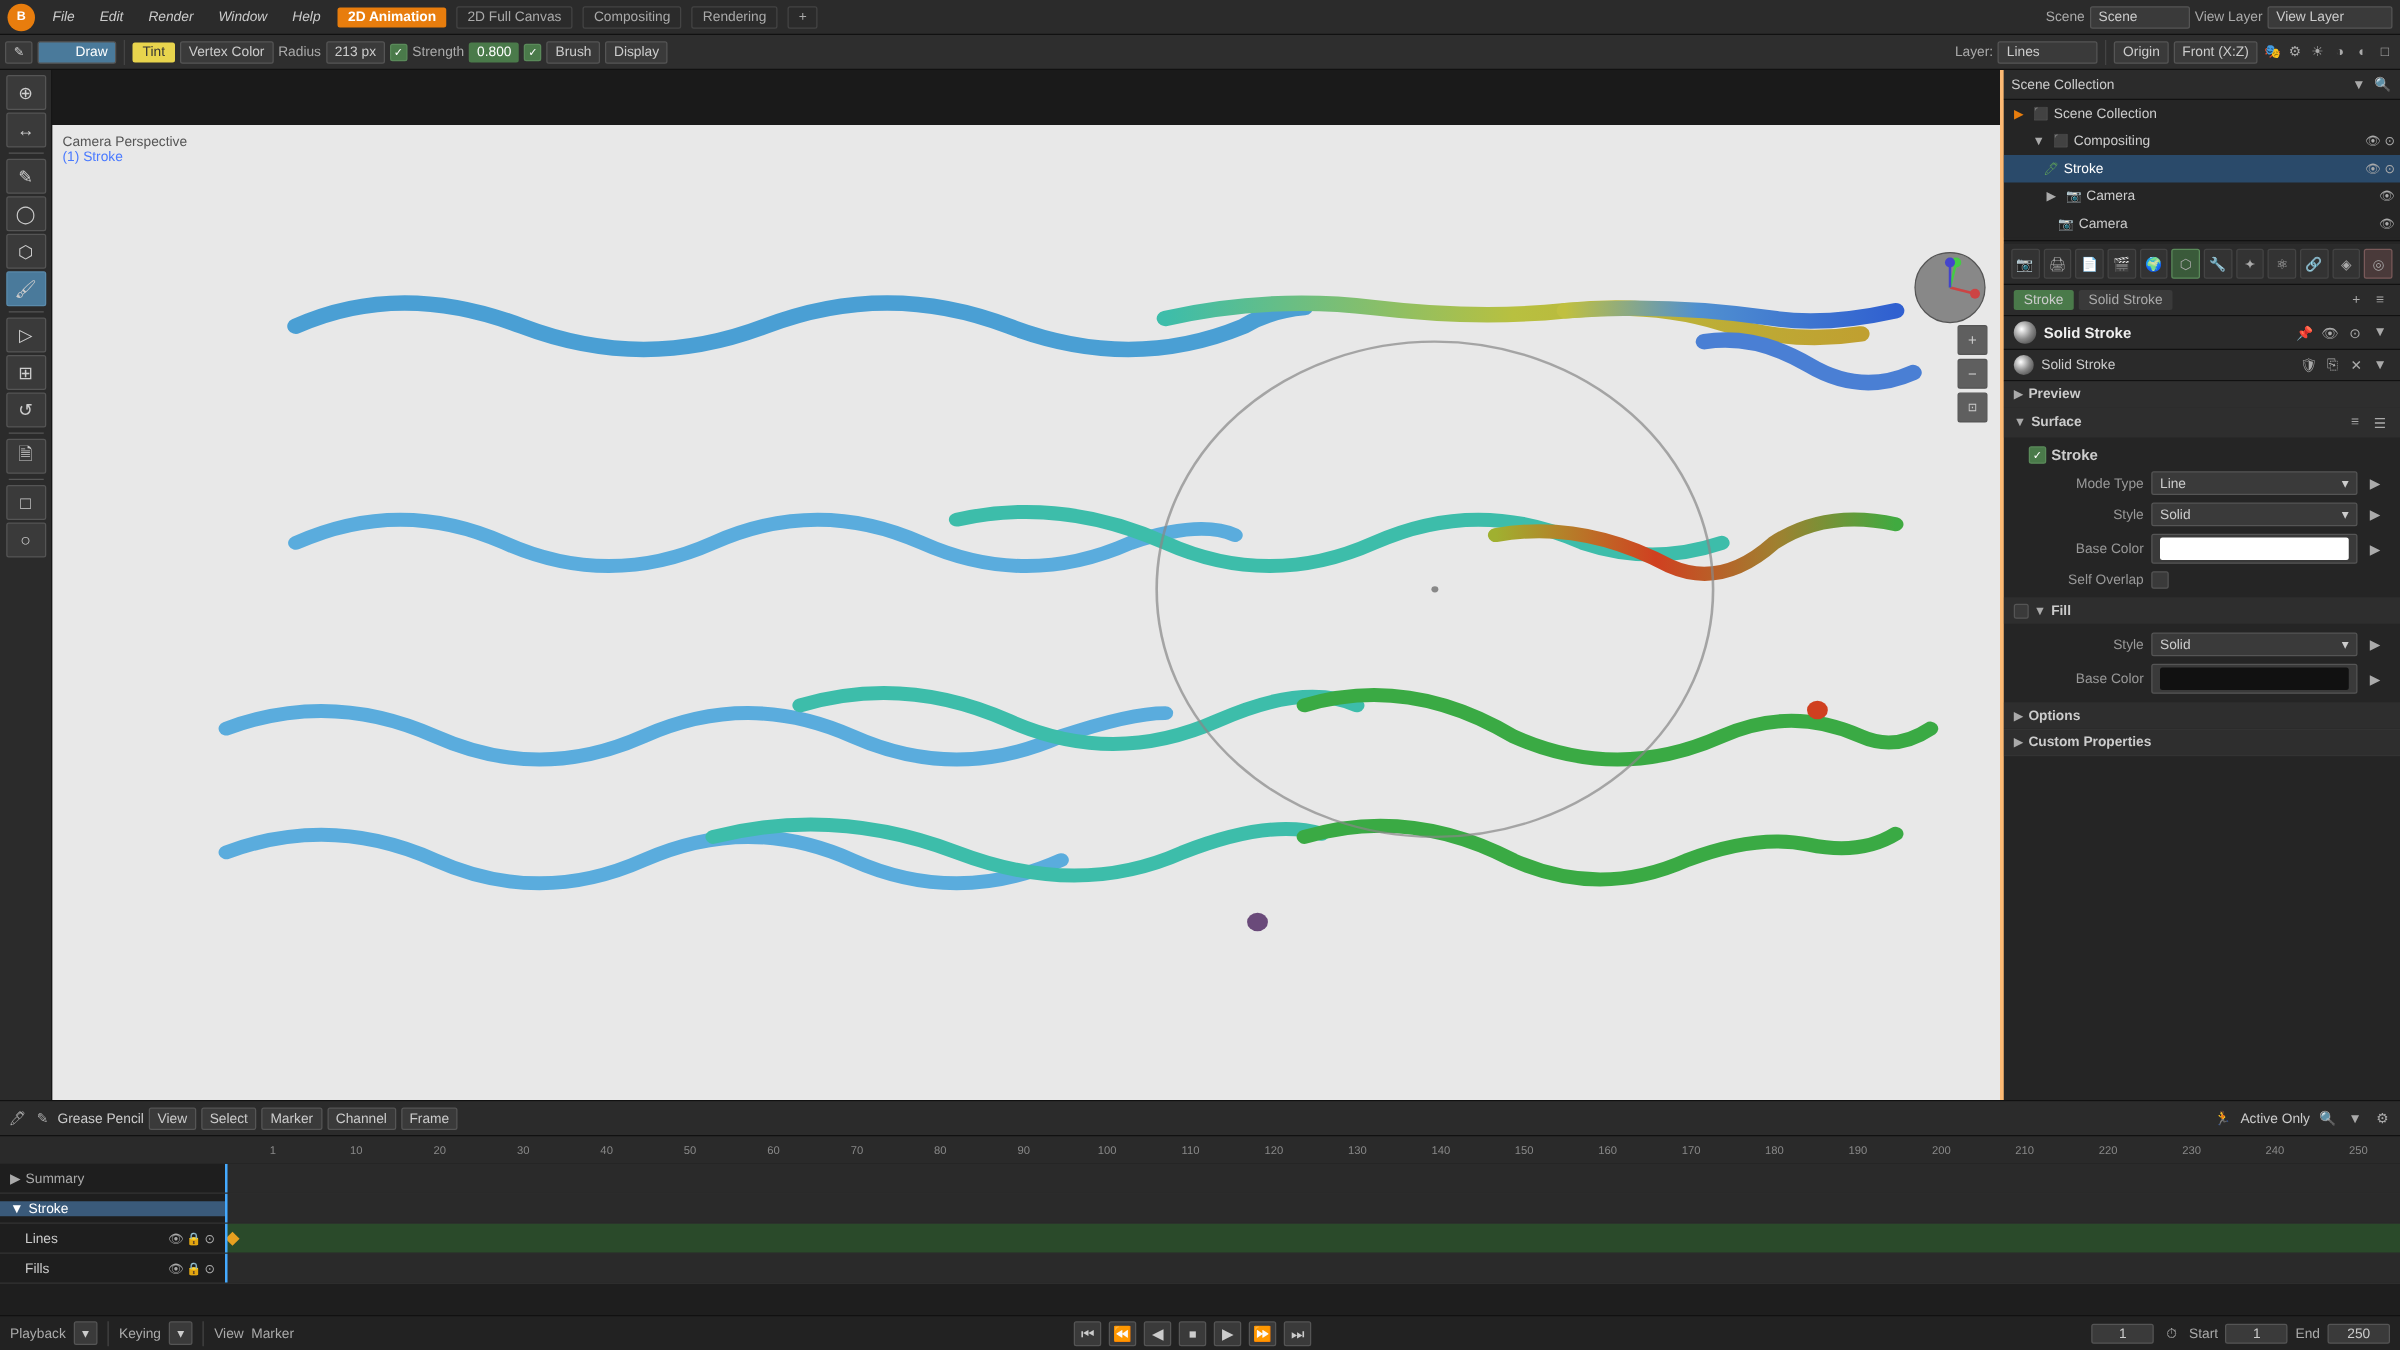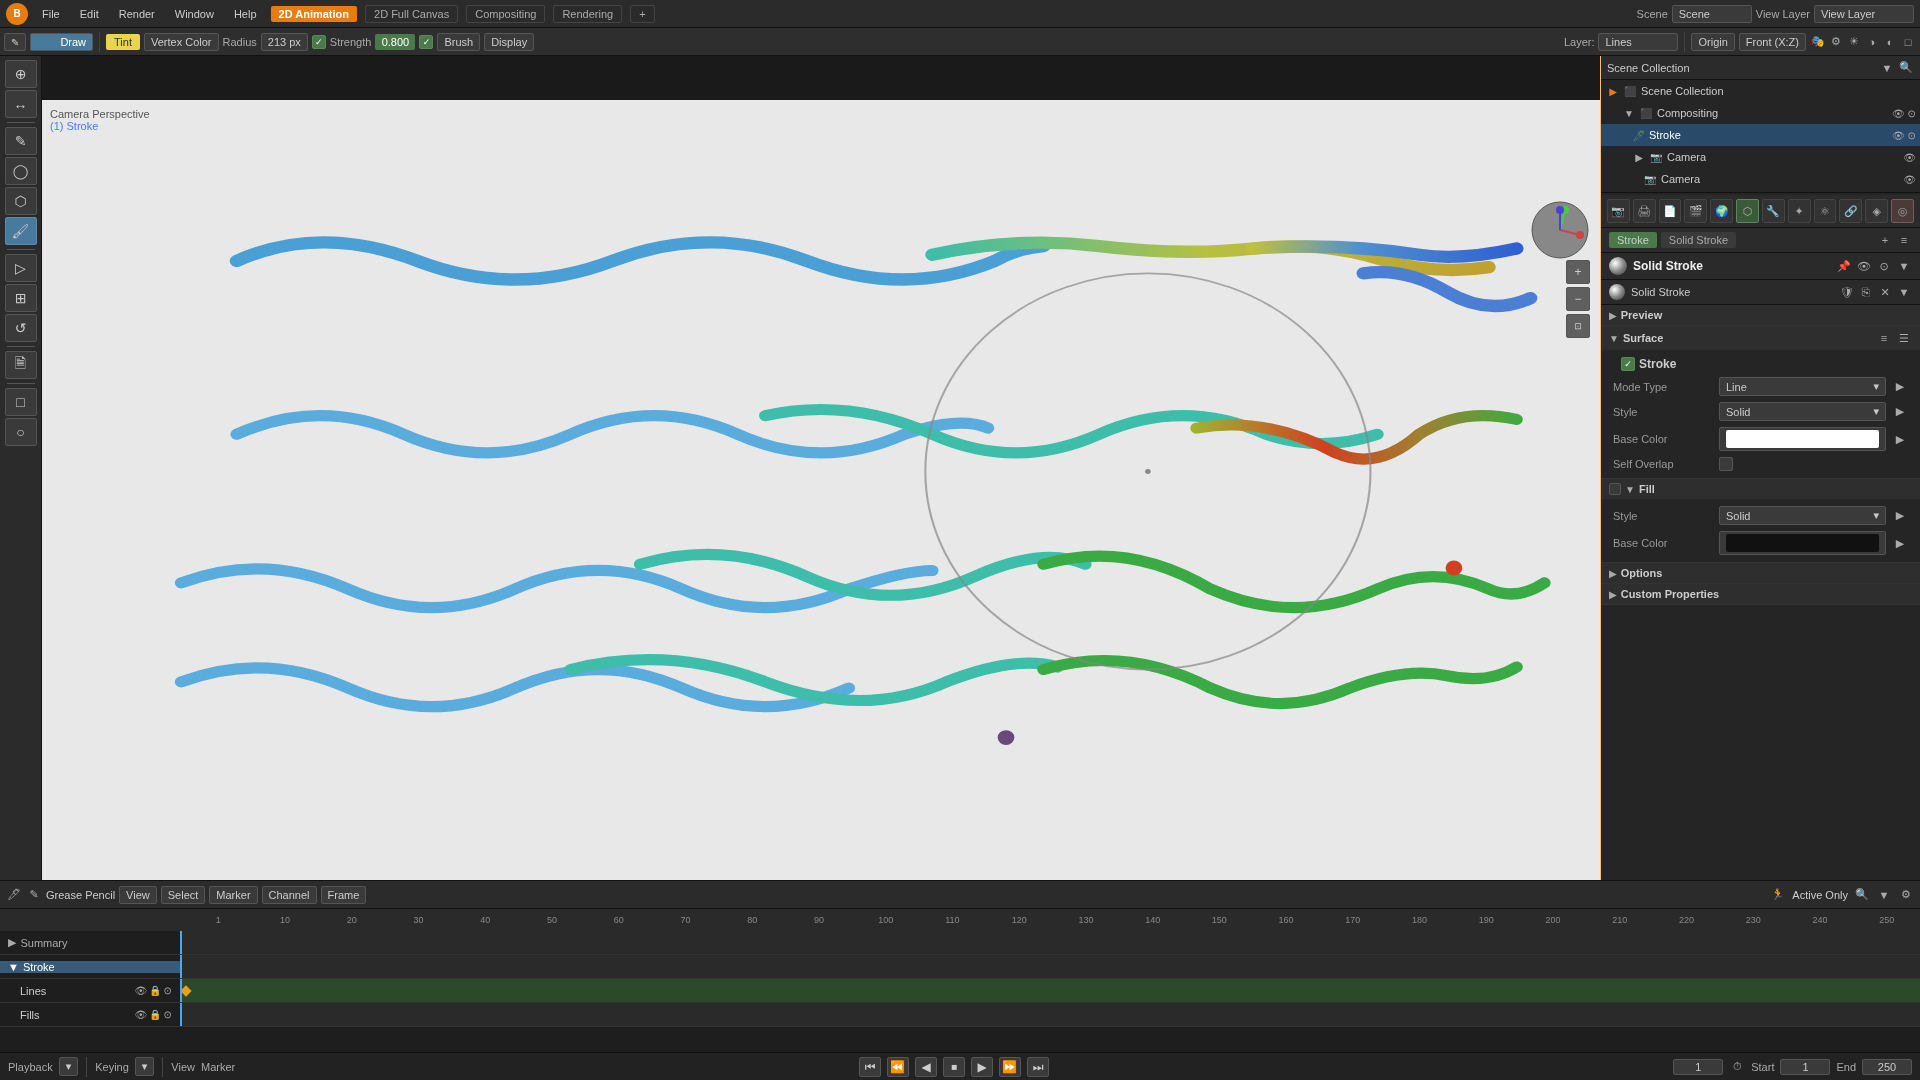--- a/index.html
+++ b/index.html
@@ -5,27 +5,27 @@
     * { margin: 0; padding: 0; box-sizing: border-box; }
     body { width: 1920px; height: 1080px; overflow: hidden; background: #1a1a1a; font-family: 'Arial', sans-serif; font-size: 11px; color: #ccc; }
 
     
     #app { display: flex; flex-direction: column; width: 1920px; height: 1080px; }
     #top-bar { height: 28px; background: #2b2b2b; display: flex; align-items: center; padding: 0 6px; gap: 8px; flex-shrink: 0; border-bottom: 1px solid #111; }
     #toolbar-row { height: 28px; background: #2e2e2e; display: flex; align-items: center; padding: 0 4px; gap: 4px; flex-shrink: 0; border-bottom: 1px solid #111; }
     #main-area { display: flex; flex: 1; overflow: hidden; }
     #left-tools { width: 42px; background: #2b2b2b; display: flex; flex-direction: column; align-items: center; padding: 4px 2px; gap: 2px; flex-shrink: 0; border-right: 1px solid #111; }
     #viewport { flex: 1; background: #f0f0f0; position: relative; overflow: hidden; margin-top: 44px; }
-    #right-panel { width: 320px; background: #252525; display: flex; flex-direction: column; flex-shrink: 0; border-left: 1px solid #fdba74; overflow-y: auto; }
+    #right-panel { width: 320px; background: #252525; display: flex; flex-direction: column; flex-shrink: 0; border-left: 3px solid #fdba74; overflow-y: auto; }
     #bottom-area { height: 200px; background: #1e1e1e; display: flex; flex-direction: column; flex-shrink: 0; border-top: 1px solid #111; }
     #status-bar { height: 22px; background: #222; display: flex; align-items: center; padding: 0 8px; flex-shrink: 0; border-top: 1px solid #111; font-size: 10px; color: #999; }
 
     
     .top-logo { width: 22px; height: 22px; background: #e87d0d; border-radius: 50%; display: flex; align-items: center; justify-content: center; font-weight: bold; color: white; font-size: 10px; flex-shrink: 0; }
-    .top-menu-item { color: #ccc; font-size: 11px; padding: 2px 6px; cursor: pointer; }
+    .top-menu-item { color: #ccc; font-size: 11px; padding: 2px 6px; cursor: pointer; font-style: italic; }
     .mode-badge { background: #e87d0d; color: white; padding: 2px 8px; border-radius: 2px; font-size: 11px; font-weight: bold; }
     .top-tab { color: #aaa; padding: 2px 8px; border: 1px solid #444; border-radius: 2px; font-size: 11px; cursor: pointer; }
     .top-right { margin-left: auto; display: flex; align-items: center; gap: 4px; }
     .layer-section { display: flex; align-items: center; gap: 4px; }
 
     
     .toolbar-btn { background: #3a3a3a; border: 1px solid #555; color: #ccc; padding: 2px 6px; border-radius: 2px; font-size: 11px; cursor: pointer; }
     .toolbar-btn.active { background: #4a7a9b; color: white; padding-left: 29px; }
     .toolbar-tint { background: #e8d44d; color: #333; padding: 2px 8px; border-radius: 2px; font-size: 11px; }
     .toolbar-select { background: #3a3a3a; border: 1px solid #555; color: #ccc; padding: 2px 6px; border-radius: 2px; font-size: 11px; }
@@ -57,21 +57,21 @@
     .outliner-icon { width: 16px; height: 16px; display: inline-flex; align-items: center; justify-content: center; font-size: 10px; margin-right: 2px; }
     .collection-icon { color: #e87d0d; }
     .eye-icon { color: #aaa; font-size: 10px; }
 
     .props-section { border-bottom: 1px solid #333; }
     .props-section-header { display: flex; align-items: center; padding: 4px 8px; background: #2e2e2e; cursor: pointer; gap: 4px; }
     .section-arrow { color: #aaa; font-size: 10px; }
     .section-title { font-size: 11px; color: #ccc; font-weight: bold; }
 
     .props-row { display: flex; align-items: center; padding: 3px 12px; gap: 6px; }
-    .props-label { color: #999; font-size: 11px; min-width: 100px; }
+    .props-label { color: #999; font-size: 11px; min-width: 100px; text-align: right; }
     .props-value { flex: 1; background: #3a3a3a; border: 1px solid #555; color: #ccc; padding: 2px 6px; border-radius: 2px; font-size: 11px; }
     .props-value.dropdown { display: flex; align-items: center; justify-content: space-between; cursor: pointer; }
     .props-value.color-swatch { display: flex; align-items: center; gap: 4px; cursor: pointer; }
     .color-block { width: 100%; height: 18px; background: #fff; border-radius: 2px; }
     .color-block.black { background: #111; }
     .checkbox-val { width: 14px; height: 14px; background: #4a7a4a; border: 1px solid #5a8a5a; border-radius: 2px; display: flex; align-items: center; justify-content: center; color: #fff; font-size: 9px; cursor: pointer; }
 
     
     .mat-header-row { display: flex; align-items: center; padding: 4px 8px; gap: 4px; background: #2b2b2b; border-bottom: 1px solid #111; }
     .mat-tab { padding: 2px 8px; background: #3a3a3a; color: #aaa; font-size: 11px; border-radius: 2px; cursor: pointer; }

